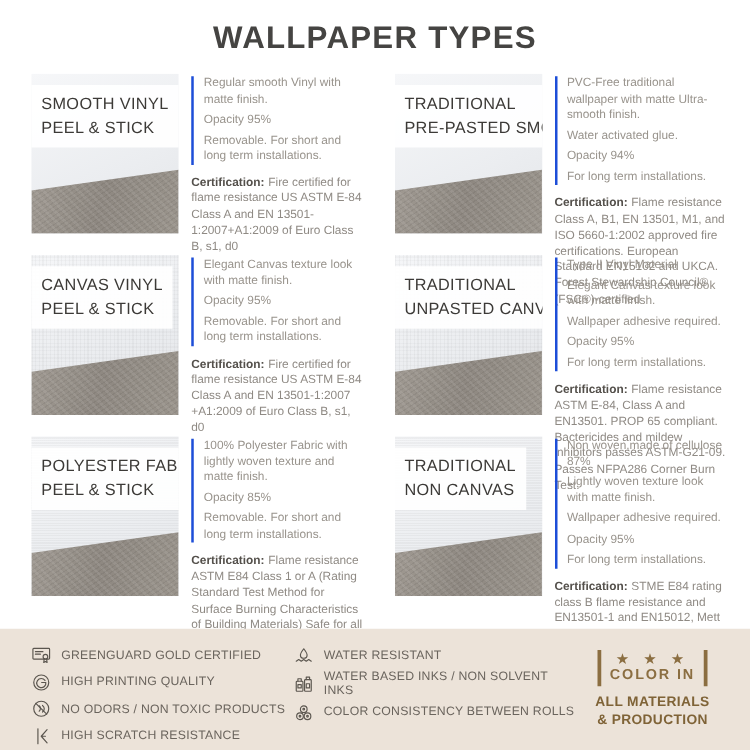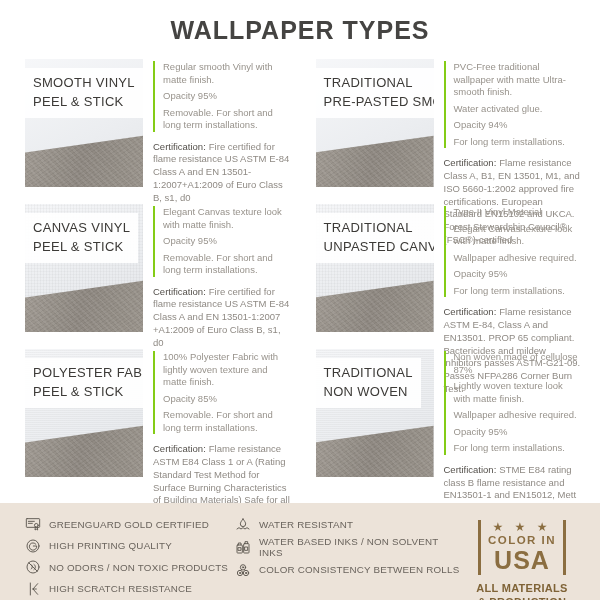--- a/index.html
+++ b/index.html
@@ -42,28 +42,28 @@
       linear-gradient(105deg,#a7a199 0%,#8e8881 55%,#9a948c 100%);
   }
   .type-label {
     position:absolute; top:9px; left:0;
     background:rgba(255,255,255,.93);
     padding:6px 8px; font-size:13px; line-height:1.45; letter-spacing:.3px;
     color:#3c3a37; font-weight:500; white-space:nowrap;
   }
   .textcol { flex:1; padding-top:2px; }
   .desc {
-    border-left:2px solid #84cc16; padding-left:8px;
+    border-left:2px solid #1d4ed8; padding-left:8px;
     font-size:9.5px; line-height:1.32; color:#98938c;
   }
   .desc p { margin-bottom:4px; }
   .desc p:last-child { margin-bottom:0; }
   p:empty { display:none; }
   .cert { margin-top:9px; font-size:9.5px; line-height:1.35; color:#8f8a84; }
-  .cert-label { font-weight:normal; color:#54504b; margin-right:3px; }
+  .cert-label { font-weight:bold; color:#54504b; margin-right:3px; }
 
   .footer {
     position:absolute; left:0; right:0; bottom:0; height:97px;
     background:#ece3d9; display:flex; padding:13px 18px 0 25px;
   }
   .foot-col { display:flex; flex-direction:column; }
   .foot-col-left  { width:210px; }
   .foot-col-mid   { flex:1; }
   .foot-item { display:flex; align-items:center; gap:8px; margin-bottom:5.5px; height:17px; }
   .foot-icon { width:16px; height:16px; flex-shrink:0; }
@@ -201,21 +201,21 @@
       </div>
     </div>
   </div>
 
   <div class="cell">
     <div class="photo photo-fabric">
       <div class="wall"></div>
       <div class="floor"></div>
       <div class="type-label">
         <div>TRADITIONAL</div>
-        <div>NON WOVEN</div>
+        <div>NON CANVAS</div>
       </div>
     </div>
     <div class="textcol">
       <div class="desc">
         <p>Non woven,made of cellulose 87%</p>
         <p>Lightly woven texture look with matte finish.</p>
         <p>Wallpaper adhesive required.</p>
         <p>Opacity 95%</p>
         <p>For long term installations.</p>
       </div>
@@ -306,21 +306,20 @@
           </svg>
       </span>
       <span class="foot-label">COLOR CONSISTENCY BETWEEN ROLLS</span>
     </div>
   </div>
 
   <div class="badge-wrap">
     <div class="badge">
       <div class="badge-stars">★ ★ ★</div>
       <div class="badge-madein">COLOR IN</div>
-      <div class="badge-usa">USA</div>
     </div>
     <div class="badge-sub">
       <div>ALL MATERIALS</div>
       <div>&amp; PRODUCTION</div>
     </div>
   </div>
 
 </div>
 
 </body></html>

